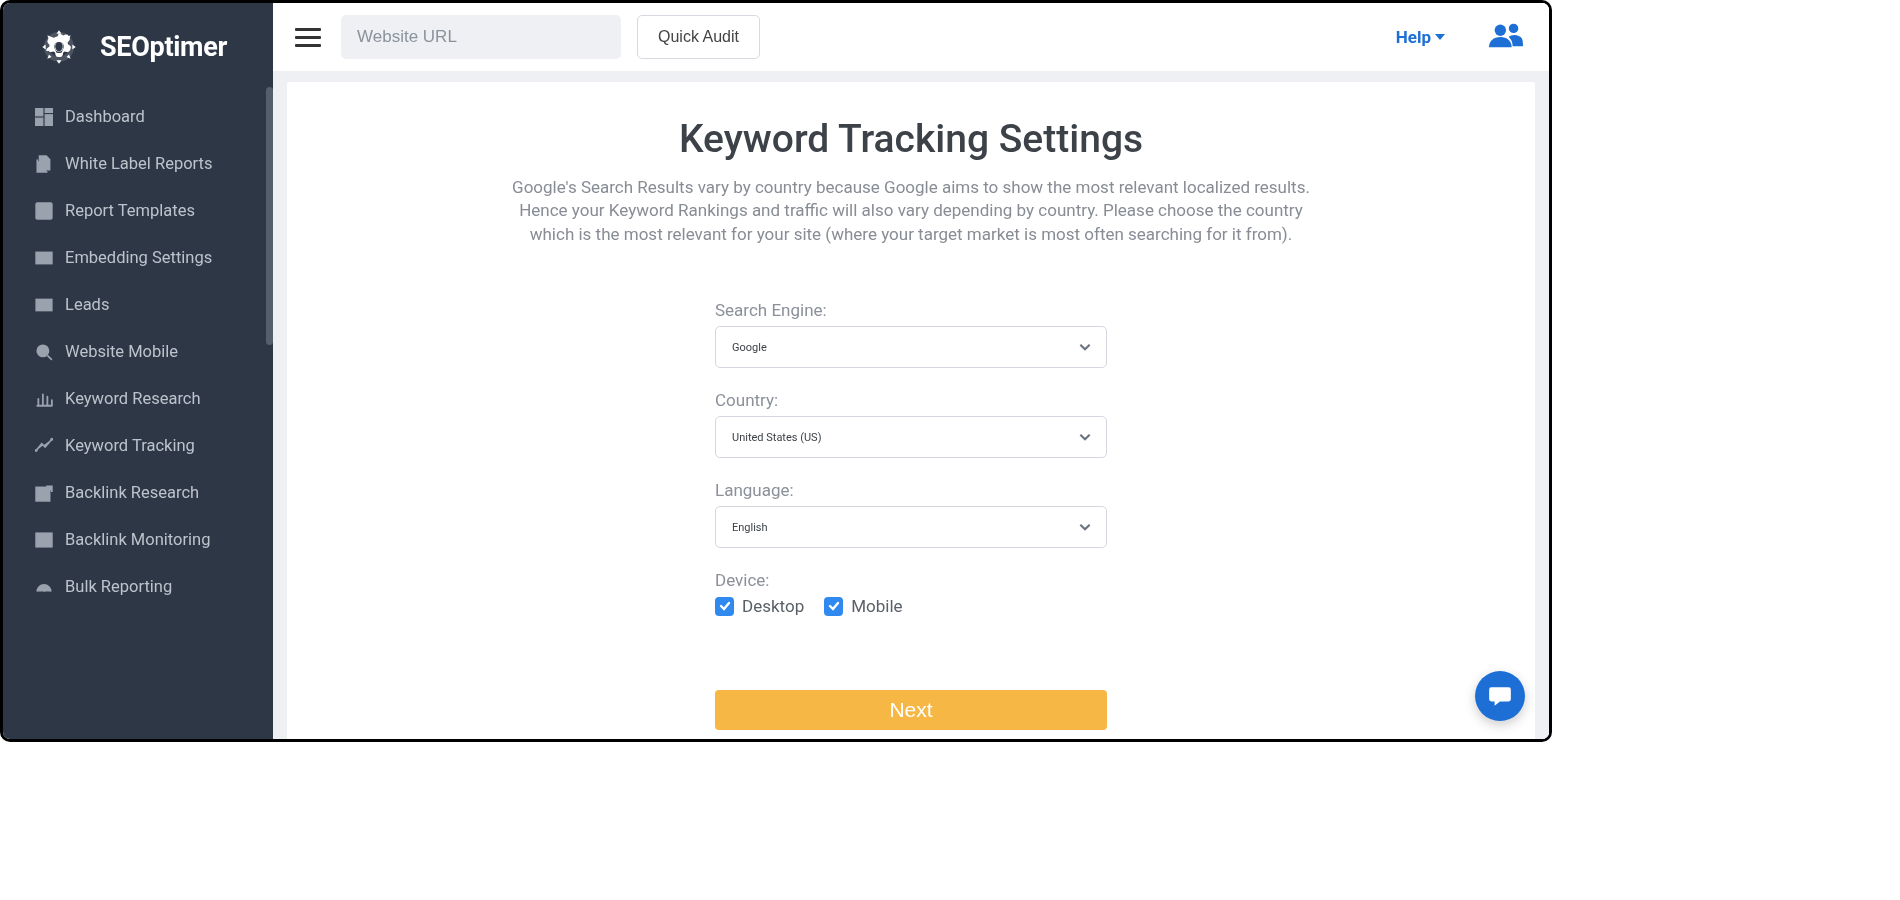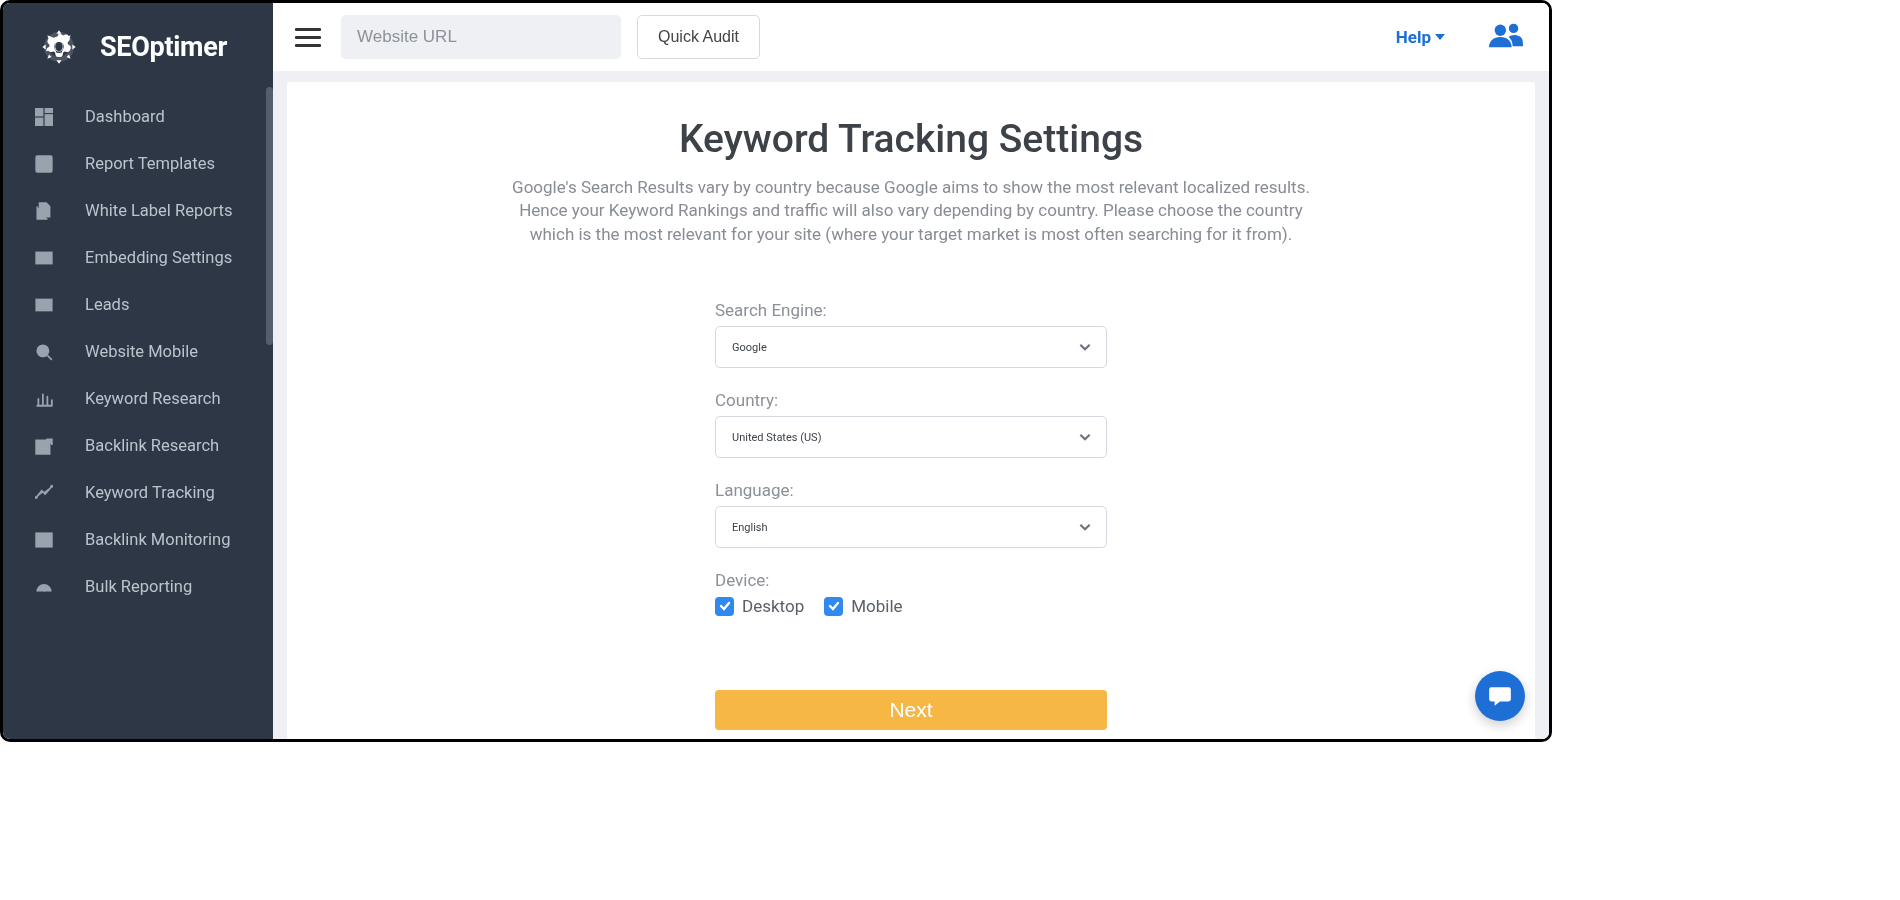--- a/index.html
+++ b/index.html
@@ -49,21 +49,21 @@
     .logo-text {
       font-size: 27px;
       font-weight: 700;
       letter-spacing: -0.3px;
     }
 
     .nav { list-style: none; padding: 0; }
     .nav-item {
       display: flex;
       align-items: center;
-      gap: 32px;
+      gap: 12px;
       padding: 14px 18px 14px 32px;
       cursor: pointer;
       color: #bdc3cc;
       font-size: 16.5px;
     }
     .nav-item .ni-icon { width: 18px; height: 18px; flex: 0 0 18px; display: flex; align-items: center; justify-content: center; }
     .nav-item .ni-icon svg { fill: #9aa2ae; stroke: #9aa2ae; }
 
     
     .main { flex: 1; display: flex; flex-direction: column; background: #fff; min-width: 0; }
@@ -240,34 +240,34 @@
               <rect x="9" y="0" width="7" height="4"></rect>
               <rect x="9" y="6" width="7" height="10"></rect>
               <rect x="0" y="9" width="7" height="7"></rect>
             </svg>
         </span>
         <span>Dashboard</span>
       </li>
       <li class="nav-item">
         <span class="ni-icon">
           <svg viewBox="0 0 16 16" width="18" height="18" fill="none" stroke-width="1.4">
+              <path d="M4 1h6l3 3v9H4z"></path>
+              <path d="M2 4v11h9"></path>
+            </svg>
+        </span>
+        <span>White Label Reports</span>
+      </li>
+      <li class="nav-item">
+        <span class="ni-icon">
+          <svg viewBox="0 0 16 16" width="18" height="18" fill="none" stroke-width="1.4">
               <rect x="1" y="1" width="14" height="14" rx="1"></rect>
               <path d="M5 11l5-5 2 2-5 5H5v-2z"></path>
             </svg>
         </span>
         <span>Report Templates</span>
-      </li>
-      <li class="nav-item">
-        <span class="ni-icon">
-          <svg viewBox="0 0 16 16" width="18" height="18" fill="none" stroke-width="1.4">
-              <path d="M4 1h6l3 3v9H4z"></path>
-              <path d="M2 4v11h9"></path>
-            </svg>
-        </span>
-        <span>White Label Reports</span>
       </li>
       <li class="nav-item">
         <span class="ni-icon">
           <svg viewBox="0 0 16 16" width="18" height="18" fill="none" stroke-width="1.4">
               <rect x="1" y="3" width="14" height="10"></rect>
               <path d="M1 6h14M4 9h4"></path>
             </svg>
         </span>
         <span>Embedding Settings</span>
       </li>
@@ -289,39 +289,39 @@
         </span>
         <span>Website Mobile</span>
       </li>
       <li class="nav-item">
         <span class="ni-icon">
           <svg viewBox="0 0 16 16" width="18" height="18" fill="none" stroke-width="1.6">
               <path d="M2 14h12M3 14V8M7 14V4M11 14V6M15 14V9" stroke-linecap="round"></path>
             </svg>
         </span>
         <span>Keyword Research</span>
-      </li>
-      <li class="nav-item">
-        <span class="ni-icon">
-          <svg viewBox="0 0 16 16" width="18" height="18" fill="none" stroke-width="1.5">
-              <rect x="1" y="3" width="12" height="12"></rect>
-              <path d="M7 9l7-7M10 2h5v5"></path>
-            </svg>
-        </span>
-        <span>Backlink Research</span>
       </li>
       <li class="nav-item">
         <span class="ni-icon">
           <svg viewBox="0 0 16 16" width="18" height="18" fill="none" stroke-width="1.5">
               <path d="M1 12l5-6 3 3 6-7"></path>
               <circle cx="1" cy="12" r="1.3" fill="#9aa2ae" stroke="none"></circle>
               <circle cx="15" cy="2" r="1.3" fill="#9aa2ae" stroke="none"></circle>
             </svg>
         </span>
         <span>Keyword Tracking</span>
+      </li>
+      <li class="nav-item">
+        <span class="ni-icon">
+          <svg viewBox="0 0 16 16" width="18" height="18" fill="none" stroke-width="1.5">
+              <rect x="1" y="3" width="12" height="12"></rect>
+              <path d="M7 9l7-7M10 2h5v5"></path>
+            </svg>
+        </span>
+        <span>Backlink Research</span>
       </li>
       <li class="nav-item">
         <span class="ni-icon">
           <svg viewBox="0 0 16 16" width="18" height="18" fill="none" stroke-width="1.5">
               <rect x="1" y="2" width="14" height="12"></rect>
               <path d="M3 10l3-3 3 2 4-5"></path>
             </svg>
         </span>
         <span>Backlink Monitoring</span>
       </li>

